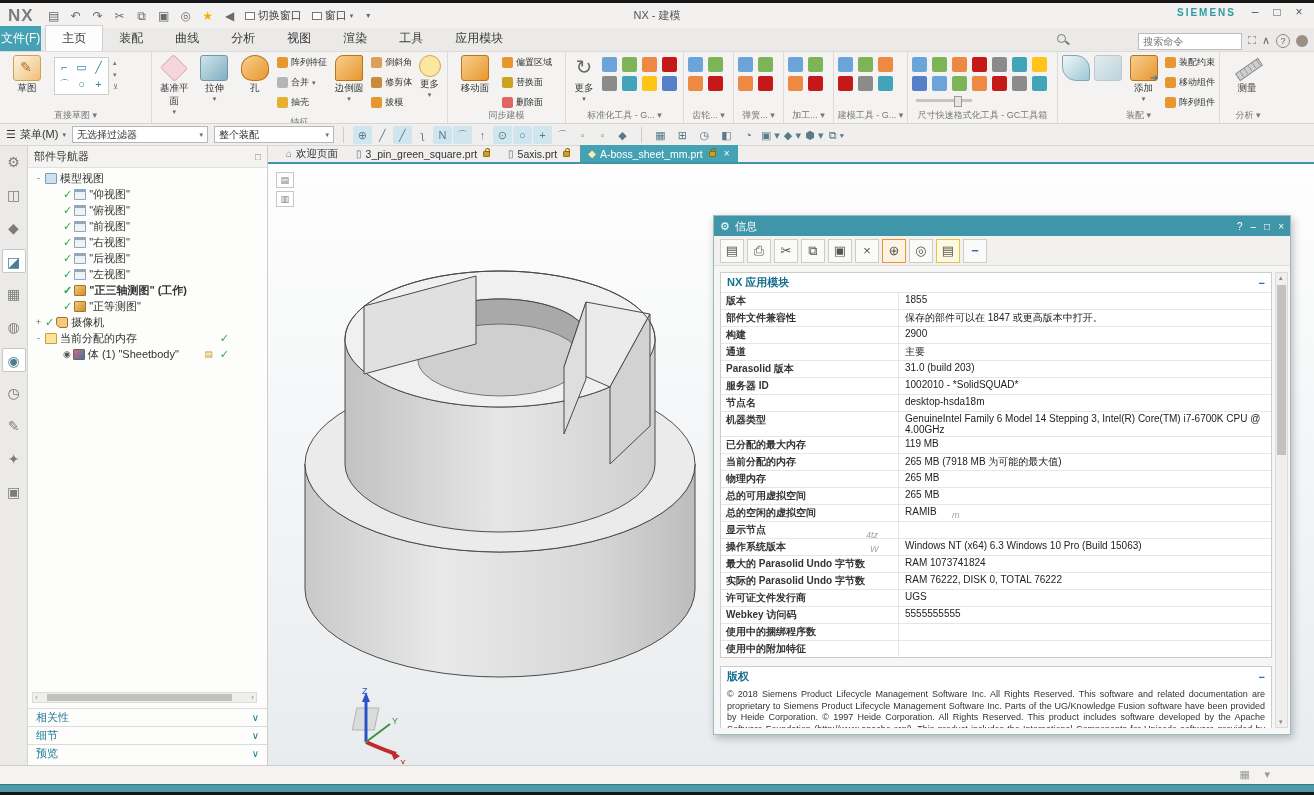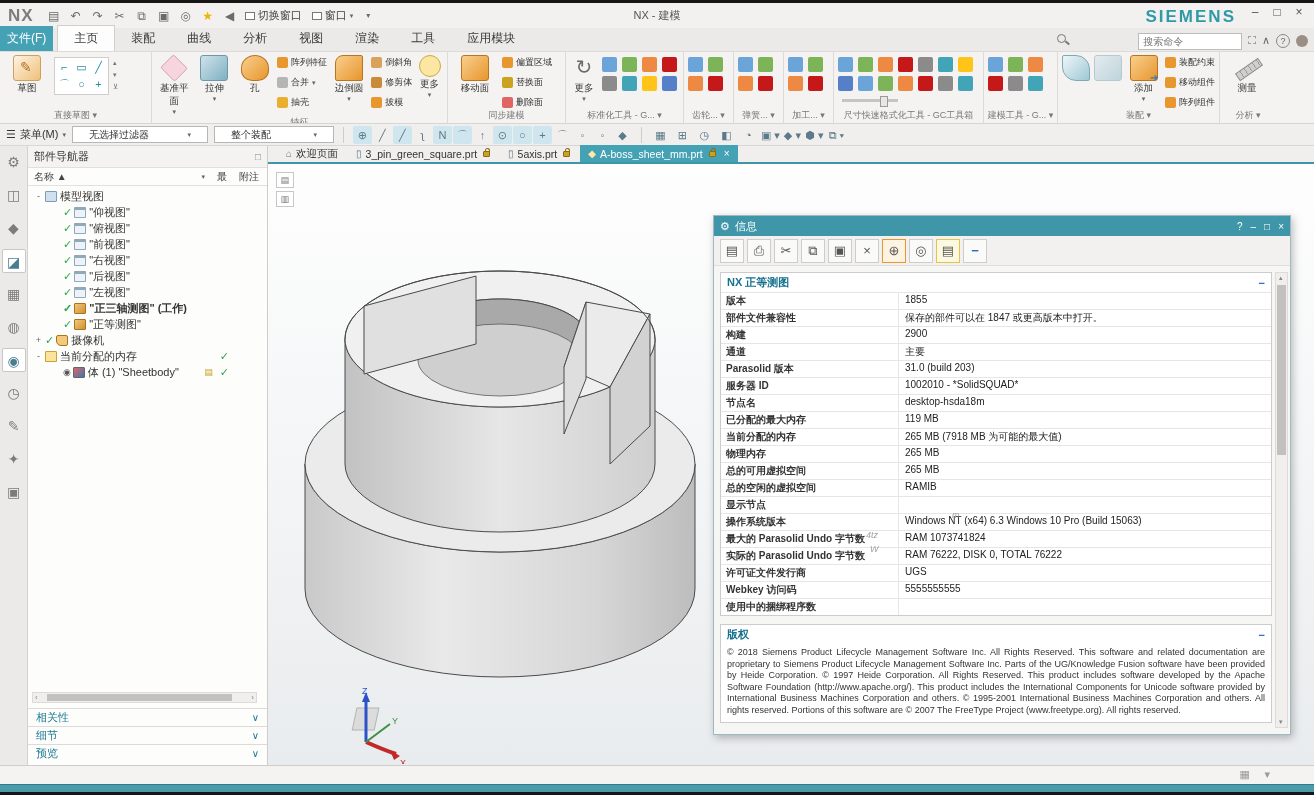--- a/index.html
+++ b/index.html
@@ -15,27 +15,27 @@
 
   
   #titlebar { left:0; top:3px; width:1314px; height:25px; background:#f2f1f0; display:flex; align-items:center; }
   #nx-logo { font-size:17px; font-weight:bold; color:#7d7d7d; letter-spacing:1px; padding:0 10px 0 8px; }
   .qat { display:flex; align-items:center; gap:2px; }
   .qat-ic { width:20px; height:18px; text-align:center; line-height:18px; font-size:12px; color:#6b6b6b; border-radius:2px; }
   .qat-ic.star { color:#f2b200; }
   .qat-btn { display:flex; align-items:center; gap:3px; font-size:11px; color:#444; padding:1px 5px; border-radius:2px; }
   .win-glyph { display:inline-block; width:10px; height:8px; border:1px solid #777; background:#fff; }
   #win-title { position:absolute; left:0; right:0; text-align:center; font-size:11px; color:#555; pointer-events:none; }
-  #brand { position:absolute; right:78px; top:7px; color:#2f9aa6; font-weight:bold; font-size:17px; letter-spacing:2px; }
+  #brand { position:absolute; right:78px; top:7px; color:#2f9aa6; font-weight:bold; font-size:10px; letter-spacing:2px; }
   .winctl { position:absolute; top:4px; width:22px; height:18px; text-align:center; line-height:17px; font-size:12px; color:#555; }
 
   
   #tabrow { left:0; top:28px; width:1314px; height:24px; background:#ebeae9; border-bottom:1px solid #dcdbda; display:flex; align-items:flex-end; }
   .rtab { padding:4px 16px 4px; font-size:12px; color:#3a3a3a; }
-  .rtab.file { background:#45a2b4; color:#fff; margin-right:4px; padding:4px 7px; }
+  .rtab.file { background:#45a2b4; color:#fff; margin-right:4px; padding:4px 1px; }
   .rtab.active { background:#fdfdfd; border:1px solid #d0cfce; border-bottom:none; }
   #tab-right { position:absolute; right:6px; top:31px; display:flex; align-items:center; gap:6px; }
   #cmd-search { width:104px; height:17px; border:1px solid #bdbcbb; background:#fff; font-size:10px; color:#999; padding:0 16px 0 4px; }
   #search-mag { position:absolute; right:176px; top:3px; width:9px; height:9px; border:1.5px solid #777; border-radius:50%; }
   #search-mag::after { content:""; position:absolute; left:7px; top:7px; width:5px; height:1.5px; background:#777; transform:rotate(40deg); }
   .tr-ic { font-size:11px; color:#666; }
   .help-circ { width:14px; height:14px; border:1px solid #888; border-radius:50%; font-size:9px; line-height:13px; text-align:center; color:#666; }
   .dot-ic { width:12px; height:12px; border-radius:50%; background:#9b8f85; }
 
   
@@ -68,21 +68,21 @@
   .gal-arrows { display:flex; flex-direction:column; gap:4px; padding-top:4px; font-size:7px; color:#777; }
   .igrid { display:grid; grid-auto-rows:17px; gap:2px 3px; padding-top:2px; }
   .igrid .gi { width:15px; height:15px; border-radius:2px; opacity:.9; }
   .slider { width:56px; height:3px; background:#c7c5c3; margin:6px 0 0 4px; position:relative; }
   .slider::after { content:""; position:absolute; right:10px; top:-3px; width:6px; height:9px; background:#e9e7e5; border:1px solid #9a9a9a; }
   .gray-big { opacity:.45; }
 
   
   #borderbar { left:0; top:124px; width:1314px; height:22px; background:#f0efee; border-bottom:1px solid #d9d7d5; display:flex; align-items:center; gap:6px; padding-left:6px; }
   #menu-btn { display:flex; align-items:center; gap:4px; font-size:11px; color:#333; }
-  .bb-select { height:17px; border:1px solid #b9b7b5; background:#fff; font-size:10px; color:#333; display:flex; align-items:center; justify-content:space-between; padding:0 16px; }
+  .bb-select { height:17px; border:1px solid #b9b7b5; background:#fff; font-size:10px; color:#333; display:flex; align-items:center; justify-content:space-between; padding:0 4px; }
   .bb-ic { width:19px; height:18px; font-size:11px; color:#5b7a8a; text-align:center; line-height:18px; border-radius:2px; }
   .bb-ic.on { background:#cfe6ef; }
   .bb-sep { width:1px; height:16px; background:#cfcdcb; margin:0 3px; }
 
   
   #resbar { left:0; top:146px; width:28px; height:619px; background:#eceae8; border-right:1px solid #d5d3d1; display:flex; flex-direction:column; align-items:center; padding-top:4px; gap:9px; }
   .rb-it { width:24px; height:24px; text-align:center; line-height:24px; font-size:14px; color:#7c7c7c; border-radius:2px; }
   .rb-it.sel { background:#fff; border:1px solid #c9c7c5; color:#4b7d90; }
 
   
@@ -360,20 +360,34 @@
         <div class="igrid" style="grid-template-columns: repeat(2, 17px);">
           <span class="gi" style="background: rgb(91, 155, 213);"></span>
           <span class="gi" style="background: rgb(112, 173, 71);"></span>
           <span class="gi" style="background: rgb(237, 125, 49);"></span>
           <span class="gi" style="background: rgb(192, 0, 0);"></span>
         </div>
       </div>
     <div class="rlabel"><span>加工...</span> ▾</div>
   </div>
 
+  <div class="rgroup" style="width:74px">
+    <div class="ritems">
+        <div class="igrid" style="grid-template-columns: repeat(3, 17px);">
+          <span class="gi" style="background: rgb(91, 155, 213);"></span>
+          <span class="gi" style="background: rgb(112, 173, 71);"></span>
+          <span class="gi" style="background: rgb(237, 125, 49);"></span>
+          <span class="gi" style="background: rgb(192, 0, 0);"></span>
+          <span class="gi" style="background: rgb(127, 127, 127);"></span>
+          <span class="gi" style="background: rgb(46, 155, 176);"></span>
+        </div>
+      </div>
+    <div class="rlabel"><span>建模工具 - G...</span> ▾</div>
+  </div>
+
   <div class="rgroup" style="width:150px">
     <div class="ritems" style="flex-direction:column;gap:0">
       <div class="igrid" style="grid-template-columns: repeat(7, 17px);">
           <span class="gi" style="background: rgb(91, 155, 213);"></span>
           <span class="gi" style="background: rgb(112, 173, 71);"></span>
           <span class="gi" style="background: rgb(237, 125, 49);"></span>
           <span class="gi" style="background: rgb(192, 0, 0);"></span>
           <span class="gi" style="background: rgb(127, 127, 127);"></span>
           <span class="gi" style="background: rgb(46, 155, 176);"></span>
           <span class="gi" style="background: rgb(255, 192, 0);"></span>
@@ -383,34 +397,20 @@
           <span class="gi" style="background: rgb(237, 125, 49);"></span>
           <span class="gi" style="background: rgb(192, 0, 0);"></span>
           <span class="gi" style="background: rgb(127, 127, 127);"></span>
           <span class="gi" style="background: rgb(46, 155, 176);"></span>
         </div>
       <div class="slider"></div>
     </div>
     <div class="rlabel"><span>尺寸快速格式化工具 - GC工具箱</span></div>
   </div>
 
-  <div class="rgroup" style="width:74px">
-    <div class="ritems">
-        <div class="igrid" style="grid-template-columns: repeat(3, 17px);">
-          <span class="gi" style="background: rgb(91, 155, 213);"></span>
-          <span class="gi" style="background: rgb(112, 173, 71);"></span>
-          <span class="gi" style="background: rgb(237, 125, 49);"></span>
-          <span class="gi" style="background: rgb(192, 0, 0);"></span>
-          <span class="gi" style="background: rgb(127, 127, 127);"></span>
-          <span class="gi" style="background: rgb(46, 155, 176);"></span>
-        </div>
-      </div>
-    <div class="rlabel"><span>建模工具 - G...</span> ▾</div>
-  </div>
-
   <div class="rgroup" style="width:162px">
     <div class="ritems">
       <div class="bigbtn" style="width:34px">
         <div class="bicon surface"></div>
       </div>
       <div class="bigbtn gray-big" style="width:30px">
         <div class="bicon extrude"></div>
       </div>
       <div class="bigbtn">
         <div class="bicon addcomp"></div>
@@ -502,26 +502,20 @@
     <div class="rb-it">✎</div>
     <div class="rb-it">✦</div>
     <div class="rb-it">▣</div>
   </div>
 
 <div id="navpanel" class="abs">
   <div id="nav-head">
     <span>部件导航器</span>
     <span style="color:#888;font-size:10px">□</span>
   </div>
-  <div id="nav-cols">
-    <span>名称 ▲</span>
-    <span class="cfilter darr">▾</span>
-    <span class="cmax">最</span>
-    <span class="cnote">附注</span>
-  </div>
   <div id="tree">
       <div class="trow" style="padding-left: 6px;">
         <span class="texp">-</span>
         <span class="ticn model-views"></span>
         <span>模型视图</span>
       </div>
       <div class="trow" style="padding-left: 24px;">
         <span class="texp"></span>
         <span class="tchk">✓</span>
         <span class="ticn view"></span>
@@ -709,21 +703,21 @@
       <div class="dtb">×</div>
       <div class="dtb hl-orange">⊕</div>
       <div class="dtb">◎</div>
       <div class="dtb hl-yellow">▤</div>
       <div class="dtb minus">−</div>
     </div>
 
   <div id="dlg-body">
     <div class="sec">
       <div class="sec-head">
-        <span>NX 正等测图</span>
+        <span>NX 应用模块</span>
         <span class="min">−</span>
       </div>
       <div id="info-table">
           <div class="irow">
             <div class="ik">版本</div>
             <div class="iv">1855</div>
           </div>
           <div class="irow">
             <div class="ik">部件文件兼容性</div>
             <div class="iv">保存的部件可以在 1847 或更高版本中打开。</div>
@@ -742,20 +736,24 @@
           </div>
           <div class="irow">
             <div class="ik">服务器 ID</div>
             <div class="iv">1002010 - *SolidSQUAD*</div>
           </div>
           <div class="irow">
             <div class="ik">节点名</div>
             <div class="iv">desktop-hsda18m</div>
           </div>
           <div class="irow">
+            <div class="ik">机器类型</div>
+            <div class="iv">GenuineIntel Family 6 Model 14 Stepping 3, Intel(R) Core(TM) i7-6700K CPU @ 4.00GHz</div>
+          </div>
+          <div class="irow">
             <div class="ik">已分配的最大内存</div>
             <div class="iv">119 MB</div>
           </div>
           <div class="irow">
             <div class="ik">当前分配的内存</div>
             <div class="iv">265 MB (7918 MB 为可能的最大值)</div>
           </div>
           <div class="irow">
             <div class="ik">物理内存</div>
             <div class="iv">265 MB</div>
@@ -786,20 +784,24 @@
           <div class="irow">
             <div class="ik">许可证文件发行商</div>
             <div class="iv">UGS</div>
           </div>
           <div class="irow">
             <div class="ik">Webkey 访问码</div>
             <div class="iv">5555555555</div>
           </div>
           <div class="irow">
             <div class="ik">使用中的捆绑程序数</div>
+            <div class="iv"></div>
+          </div>
+          <div class="irow">
+            <div class="ik">使用中的附加特征</div>
             <div class="iv"></div>
           </div>
         </div>
     </div>
     <div class="sec">
       <div class="sec-head">
         <span>版权</span>
         <span class="min">−</span>
       </div>
       <div id="copyright">© 2018 Siemens Product Lifecycle Management Software Inc. All Rights Reserved. This software and related documentation are proprietary to Siemens Product Lifecycle Management Software Inc. Parts of the UG/Knowledge Fusion software have been provided by Heide Corporation. © 1997 Heide Corporation. All Rights Reserved. This product includes software developed by the Apache Software Foundation (http://www.apache.org/). This product includes the International Components for Unicode software provided by International Business Machines Corporation and others. © 1995-2001 International Business Machines Corporation and others. All rights reserved. Portions of this software are © 2007 The FreeType Project (www.freetype.org). All rights reserved.</div>

